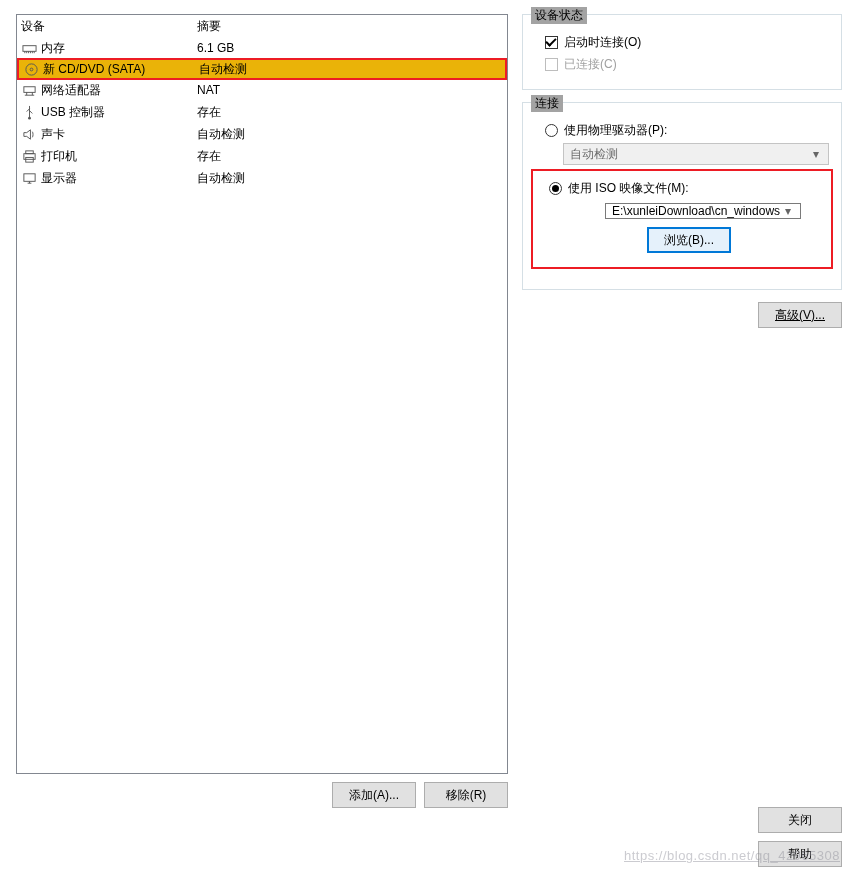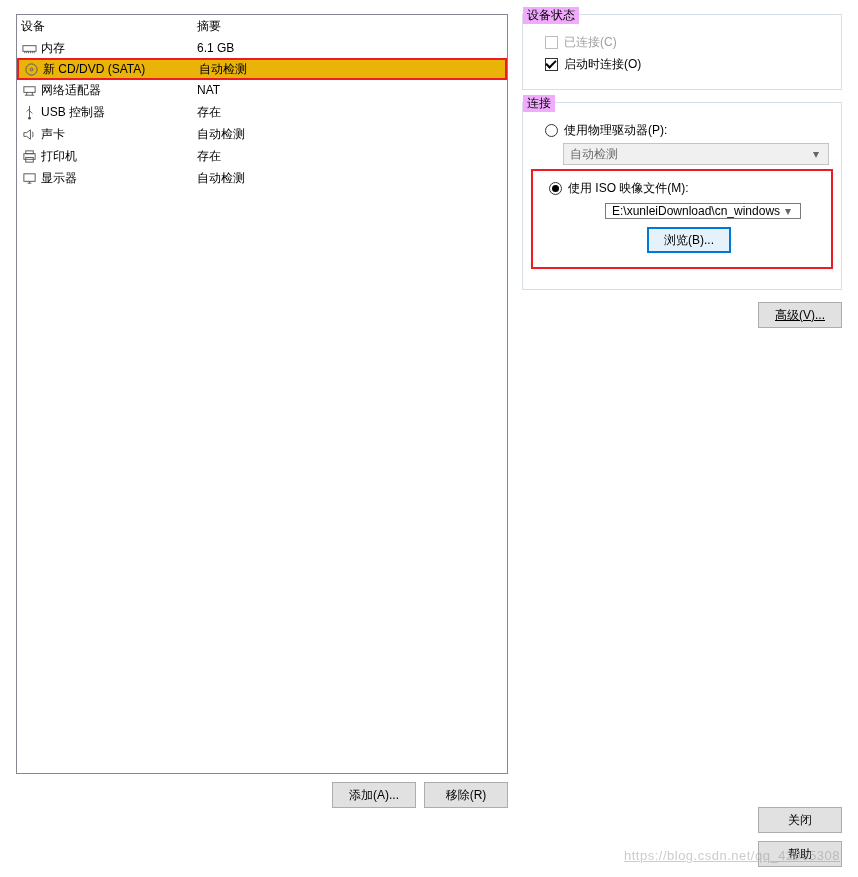--- a/index.html
+++ b/index.html
@@ -68,22 +68,22 @@
   .btn.focus { border: 2px solid #0078d7; background: #e5f1fb; padding: 0 11px; }
 
   .groupbox {
     border: 1px solid #d5dfe5;
     margin-bottom: 12px;
     position: relative;
     padding: 14px 12px 12px 12px;
   }
   .groupbox > .gb-title {
     position: absolute;
-    top: -8px; left: 0;
-    background: #f0abfc;
+    top: -8px; left: 8px;
+    background: #a3a3a3;
     padding: 0 4px;
   }
   .chk-row, .radio-row {
     display: flex;
     align-items: center;
     margin: 4px 0 4px 10px;
     line-height: 18px;
   }
   .chk-row.disabled, .radio-row.disabled { color: #a0a0a0; }
   .chk-box, .radio {
@@ -248,27 +248,27 @@
     </div>
     <div class="left-buttons">
       <button class="btn">添加(A)...</button>
       <button class="btn">移除(R)</button>
     </div>
   </div>
 
   <div class="right-col">
     <div class="groupbox">
       <span class="gb-title">设备状态</span>
+      <div class="chk-row">
+        <span class="chk-box checked"></span>
+        <span>启动时连接(O)</span>
+      </div>
       <div class="chk-row disabled">
         <span class="chk-box"></span>
         <span>已连接(C)</span>
-      </div>
-      <div class="chk-row">
-        <span class="chk-box checked"></span>
-        <span>启动时连接(O)</span>
       </div>
     </div>
 
     <div class="groupbox">
       <span class="gb-title">连接</span>
 
       <div class="radio-row">
         <span class="radio"></span>
         <span>使用物理驱动器(P):</span>
       </div>

